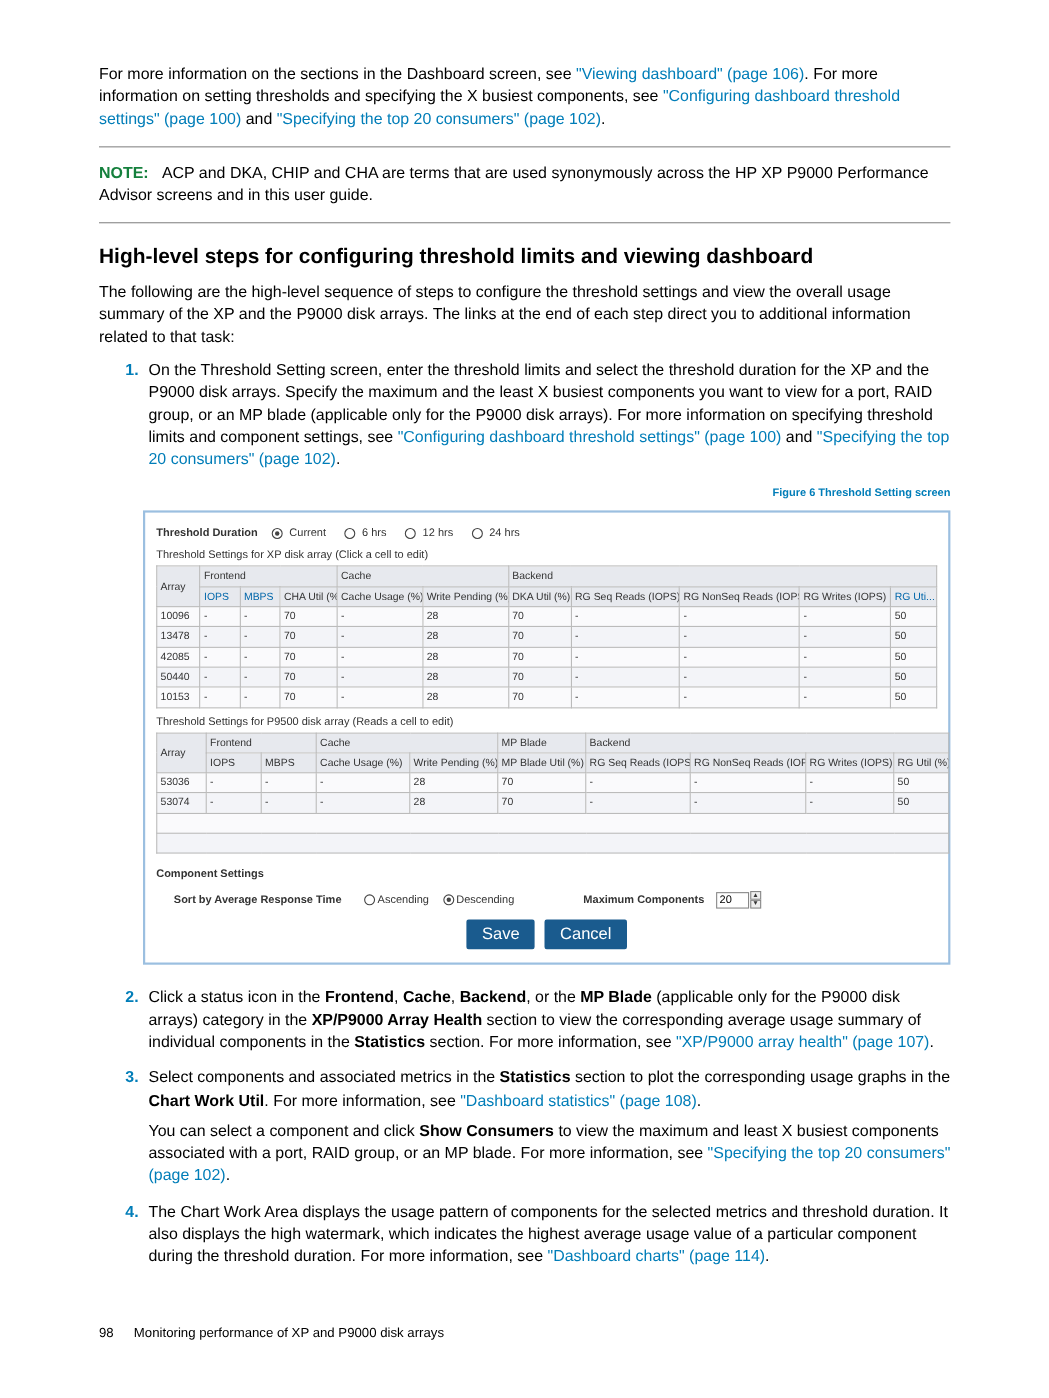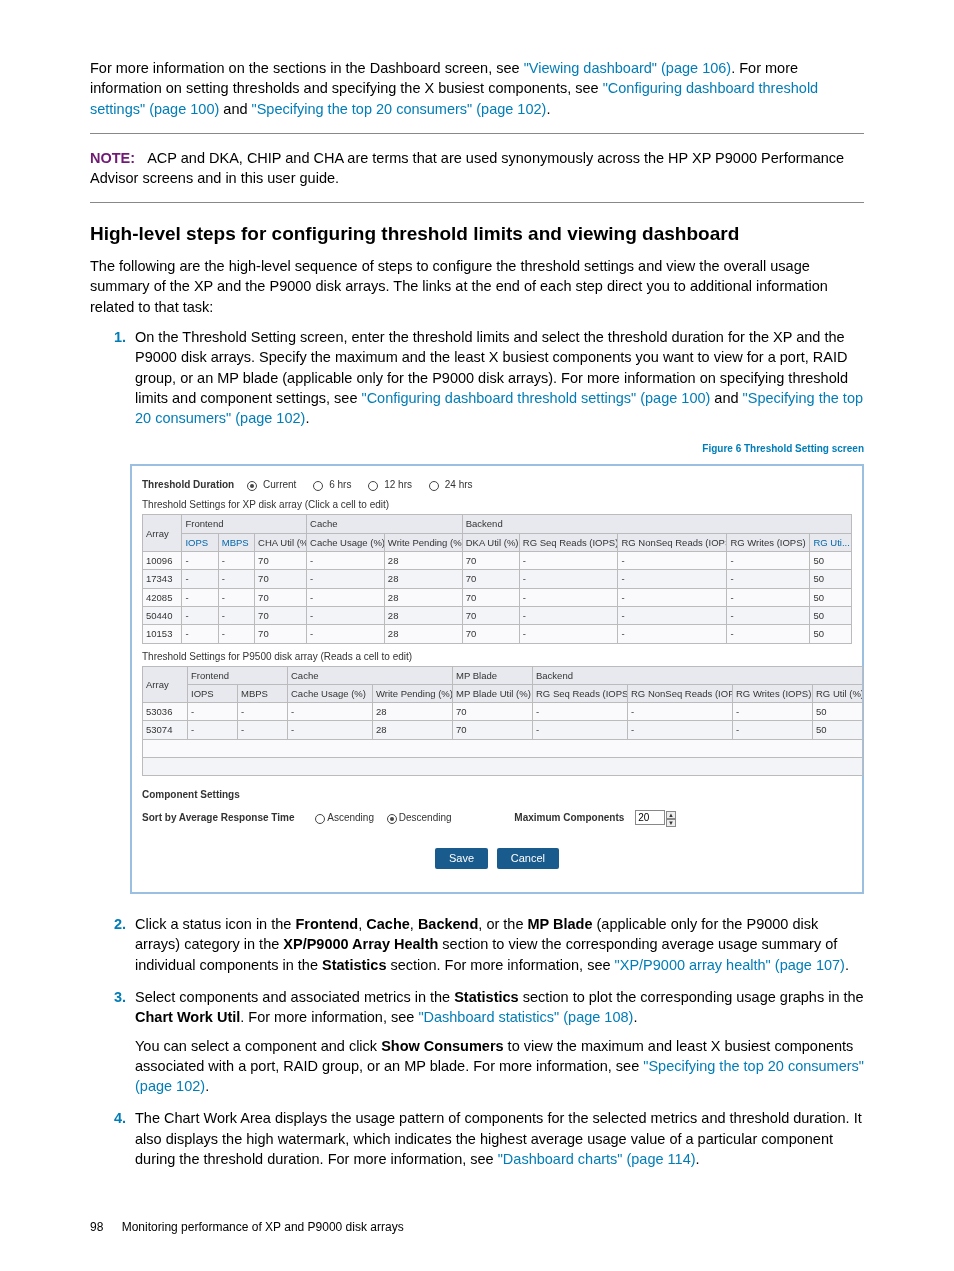--- a/index.html
+++ b/index.html
@@ -5,21 +5,21 @@
   body {
     font-family: Arial, Helvetica, sans-serif;
     font-size: 14.5px;
     line-height: 1.4;
     color: #000;
     margin: 0;
     padding: 50px 90px 40px 90px;
     background: #fff;
   }
   a, .link { color: #007db8; text-decoration: none; }
-  .note-label { color: #701a75; font-weight: bold; }
+  .note-label { color: #15803d; font-weight: bold; }
   .section-title { font-weight: bold; margin: 18px 0 6px; font-size: 19px;}
   .figure-caption { color: #007db8; font-weight: bold; margin: 14px 0 8px 40px; font-size: 10px; text-align: right;}
   ol { padding-left: 40px; margin: 10px 0 0 0;}
   ol > li { padding-left: 5px; margin-bottom: 12px;}
   ol > li::marker { color: #007db8; font-weight: bold; }
   .para { margin: 8px 0; }
   .bold { font-weight: bold; }
   hr.sep { border: none; border-top: 1px solid #888; margin: 14px 0; }
   .footer { font-size: 12px; margin-top: 50px; }
   .footer-page { margin-right: 15px; }
@@ -55,27 +55,27 @@
   }
   table.data th {
     background: #e7e9ee;
     font-weight: normal;
     color: #333;
   }
   table.data th.sortable { color: #0066aa; }
   table.data tr.odd td { background: #f3f4f8; }
   .group-header-row th { background:#e3e5ea; font-weight:bold; }
   .compset { font-weight: bold; margin-top: 12px;}
-  .sortline { margin: 8px 0;}
+  .sortline { margin: 8px 16px;}
   .sortline .lbl { font-weight: bold; margin-right: 8px;}
   .sortline input[type=text]{ width:30px; font-size:10px; border:1px solid #888; padding:1px 2px;}
   .spinner { display:inline-flex; flex-direction:column; vertical-align:middle; margin-left:-2px;}
   .spinner span{ font-size:6px; line-height:6px; border:1px solid #888; padding:0 1px; background:#eee; cursor:default;}
   .btnrow { text-align:center; margin-top:10px;}
-  .btn { display:inline-block; padding:3px 14px; background:#1a5b8e; color:#fff; font-size:11px; border-radius:2px; margin:11px 3px;}
+  .btn { display:inline-block; padding:3px 14px; background:#1a5b8e; color:#fff; font-size:15px; border-radius:2px; margin:0 3px;}
   .radio { display:inline-block; width:10px; height:10px; border:1px solid #444; border-radius:50%; vertical-align:middle; margin:0 2px 0 10px; position:relative; background:#fff;}
   .radio.checked::after{ content:""; position:absolute; left:2px; top:2px; width:4px; height:4px; border-radius:50%; background:#444;}
 </style>
 </head>
 <body>
 
 <p class="para">
   <span>For more information on the sections in the Dashboard screen, see </span><a class="link">"Viewing dashboard" (page 106)</a><span>. For more information on setting thresholds and specifying the X busiest components, see </span><a class="link">"Configuring dashboard threshold settings" (page 100)</a><span> and </span><a class="link">"Specifying the top 20 consumers" (page 102)</a><span>.</span>
 </p>
 
@@ -148,21 +148,21 @@
           <td>70</td>
           <td>-</td>
           <td>28</td>
           <td>70</td>
           <td>-</td>
           <td>-</td>
           <td>-</td>
           <td>50</td>
         </tr>
         <tr class="odd">
-          <td>17343</td>
+          <td>13478</td>
           <td>-</td>
           <td>-</td>
           <td>70</td>
           <td>-</td>
           <td>28</td>
           <td>70</td>
           <td>-</td>
           <td>-</td>
           <td>-</td>
           <td>50</td>

